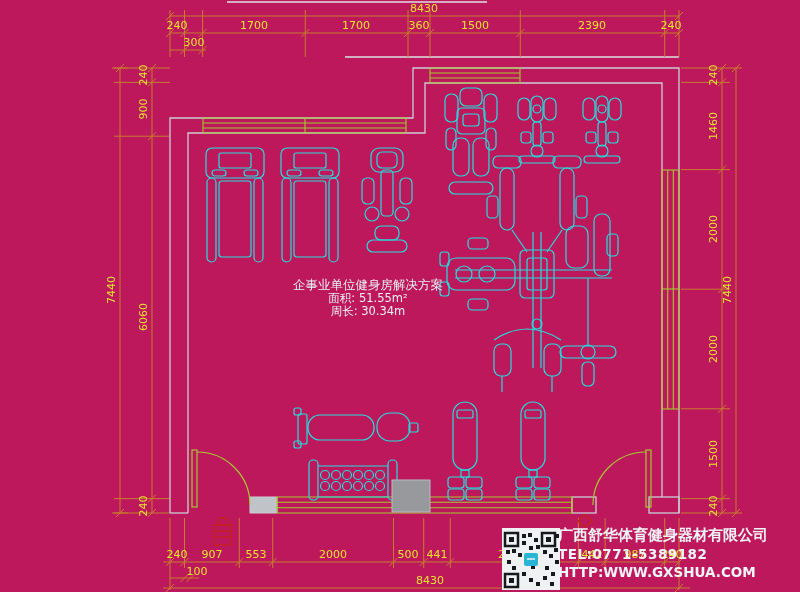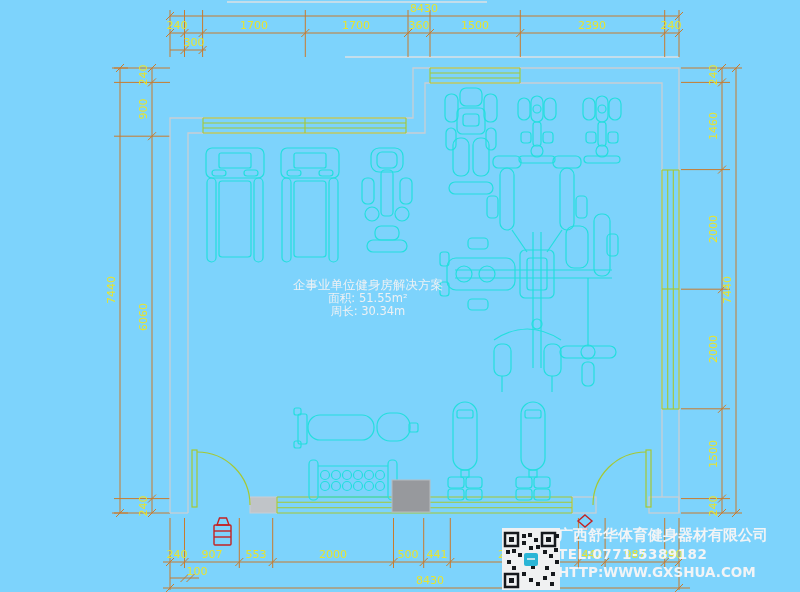--- a/index.html
+++ b/index.html
@@ -1,16 +1,16 @@
 <!DOCTYPE html>
 <html><head>
 <meta charset="utf-8">
 <style>
   html,body{margin:0;padding:0;background:#0d1520;}
-  #canvas{position:relative;width:800px;height:592px;background:#7dd3fc;overflow:hidden;
+  #canvas{position:relative;width:800px;height:592px;background:#be185d;overflow:hidden;
           font-family:"DejaVu Sans",sans-serif;}
   svg{position:absolute;left:0;top:0;}
   .wall{stroke:#c9ced4;stroke-width:1.3;fill:none;}
   .wallfill{fill:#c0c4c8;stroke:#c9ced4;stroke-width:1;}
   .brightline{stroke:#dde1e5;stroke-width:1.6;}
   .win{stroke:#a6c832;stroke-width:1.1;fill:none;}
   .door{stroke:#a6c832;stroke-width:1.2;fill:none;}
   .dim line{stroke:#c87b2e;stroke-width:1;}
   .dimtext{fill:#e8e42e;font-size:11px;text-anchor:middle;}
   .cjk{fill:#eef1f4;text-anchor:middle;}

